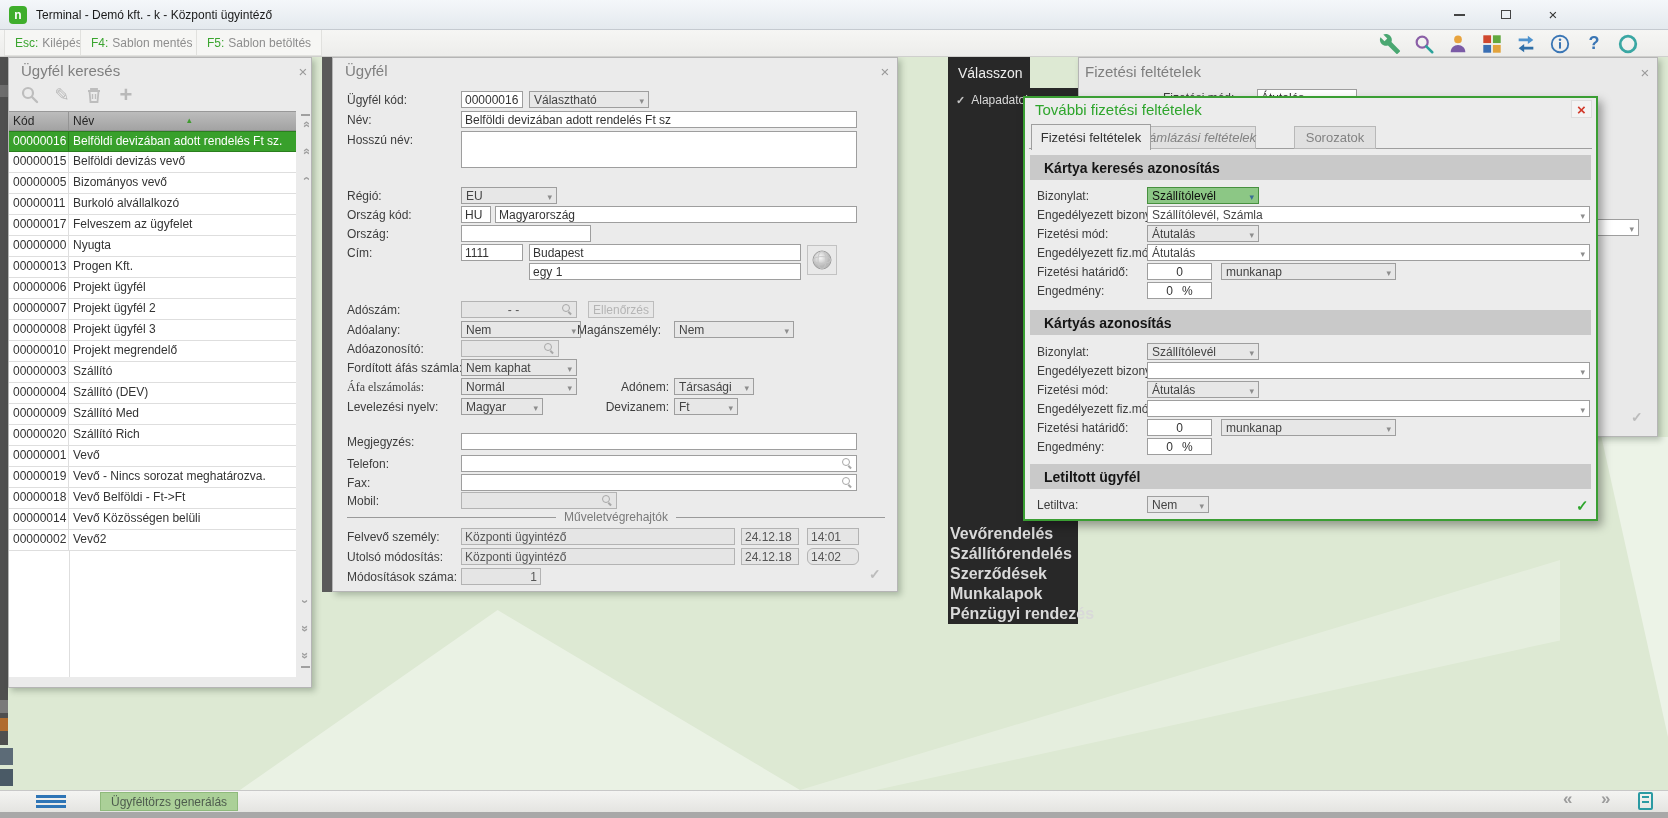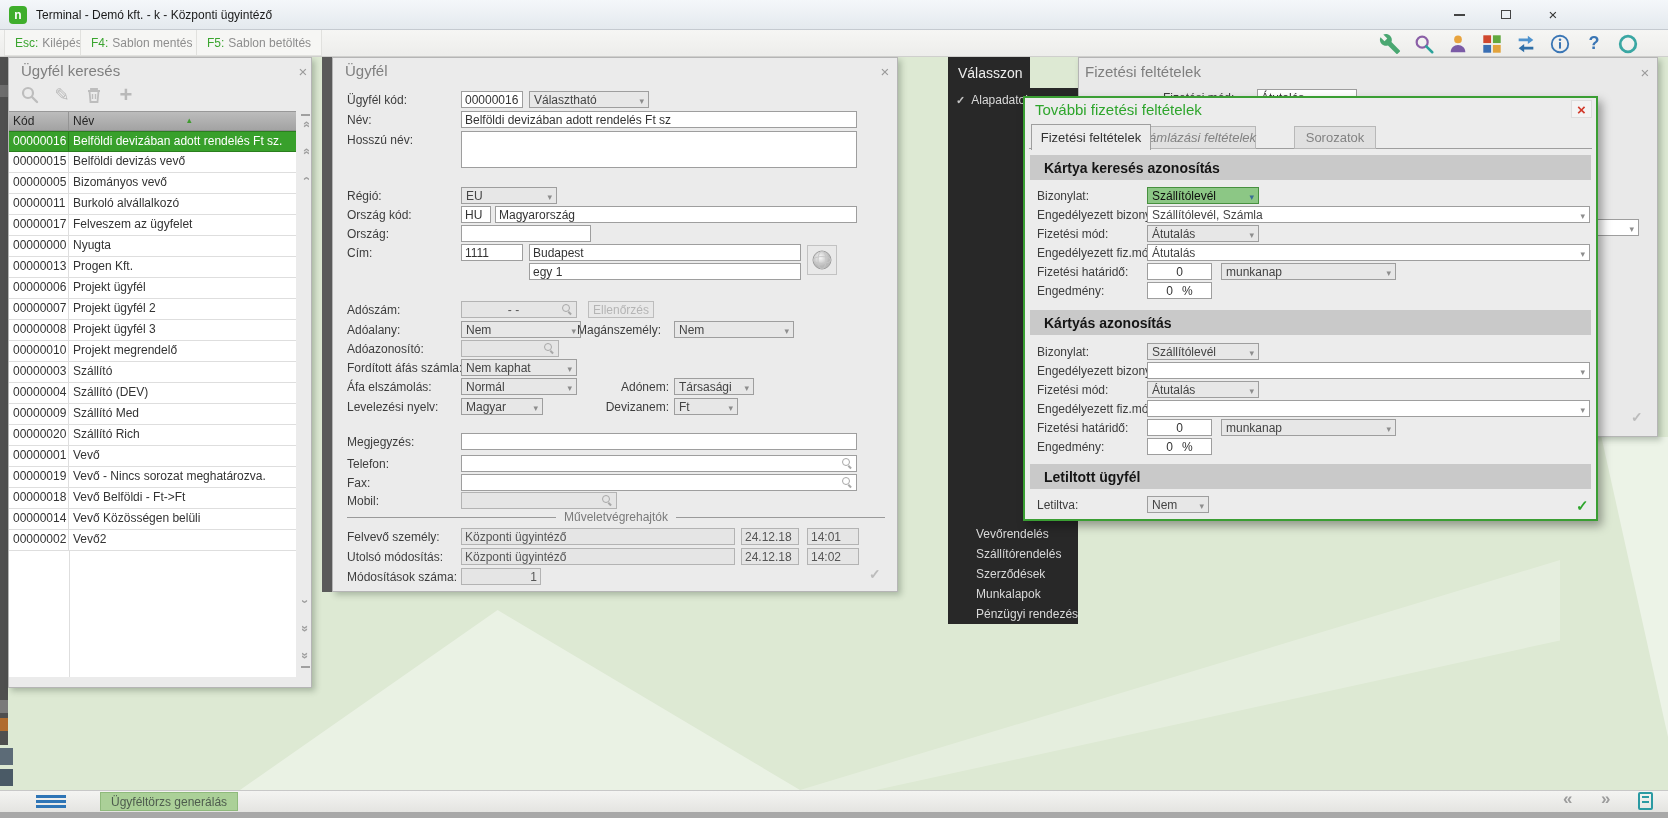--- a/index.html
+++ b/index.html
@@ -78,21 +78,21 @@
     display:flex;align-items:center;justify-content:center;}
   .rot-up{transform:rotate(-90deg);}
   .rot-down{transform:rotate(90deg);}
   .nvbar{position:absolute;left:292px;width:9px;height:2px;background:#a0a0a0;}
   .tico{position:absolute;top:26px;width:22px;height:22px;display:flex;align-items:center;justify-content:center;
     color:#b9b9b9;}
   
   .navhead{position:absolute;left:948px;top:57px;width:82px;height:31px;background:#282828;color:#ededed;
     font-size:14px;display:flex;align-items:center;padding-left:10px;box-sizing:border-box;z-index:10;}
   .navlist{position:absolute;left:948px;top:88px;width:130px;height:536px;background:#282828;z-index:10;}
-  .mitem{height:20px;display:flex;align-items:center;padding-left:28px;font-size:12px;color:#d9d9d9;white-space:nowrap;}
+  .mitem{height:20px;display:flex;align-items:center;padding-left:2px;font-size:16px;color:#d9d9d9;white-space:nowrap;font-weight:bold;}
   .mitem-top{position:absolute;left:0;top:2px;right:0;height:20px;display:flex;align-items:center;gap:6px;
     padding-left:8px;font-size:12px;color:#d9d9d9;}
   .mitem-top .chk{color:#c3c3c3;font-size:11px;}
   
   .dialog{position:absolute;left:1023px;top:96px;width:575px;height:425px;background:#ececec;
     border:2px solid #3a9e33;box-sizing:border-box;z-index:30;box-shadow:4px 5px 9px rgba(0,0,0,.35);}
   .dtitle{position:absolute;left:10px;top:3px;font-size:15px;color:#2ea52c;white-space:nowrap;}
   .dclose{position:absolute;left:546px;top:2px;width:21px;height:18px;display:flex;align-items:center;justify-content:center;
     color:#d23b2c;font-weight:bold;font-size:15px;background:#f3f3f3;border:1px solid #ddd;box-sizing:border-box;}
   .dclose::before{content:"×";}
@@ -344,21 +344,21 @@
         <span class="v"></span>
         <span class="lens"></span>
       </div>
 
     <div class="lbl" style="left:14px;top:303px;">Fordított áfás számla:</div>
     <div class="dd" style="left:128px;top:301px;width:116px;">
         <span class="v">Nem kaphat</span>
         <span class="arr"></span>
       </div>
 
-    <div class="lbl" style="left:14px;top:322px;">Áfa elszámolás:</div>
+    <div class="lbl" style="left:14px;top:322px;font-family:Liberation Serif, serif;">Áfa elszámolás:</div>
     <div class="dd" style="left:128px;top:320px;width:116px;">
         <span class="v">Normál</span>
         <span class="arr"></span>
       </div>
     <div class="lbl r" style="left:278px;top:322px;width:58px;">Adónem:</div>
     <div class="dd" style="left:341px;top:320px;width:80px;">
         <span class="v">Társasági</span>
         <span class="arr"></span>
       </div>
 
@@ -409,21 +409,21 @@
         <span class="v">14:01</span>
       </div>
 
     <div class="lbl" style="left:14px;top:492px;">Utolsó módosítás:</div>
     <div class="inp ro" style="left:128px;top:490px;width:274px;">
         <span class="v">Központi ügyintéző</span>
       </div>
     <div class="inp ro" style="left:408px;top:490px;width:58px;">
         <span class="v">24.12.18</span>
       </div>
-    <div class="inp ro" style="left:474px;top:490px;width:52px;">
+    <div class="inp ro" style="left:474px;top:490px;width:52px;border-radius:6px;">
         <span class="v">14:02</span>
       </div>
 
     <div class="lbl" style="left:14px;top:512px;">Módosítások száma:</div>
     <div class="inp ro" style="left:128px;top:510px;width:80px;justify-content:flex-end;">
         <span>1</span>
       </div>
 
     <div class="chk" style="position:absolute;left:536px;top:508px;color:#bcbcbc;font-size:14px;"></div>
   </div>

